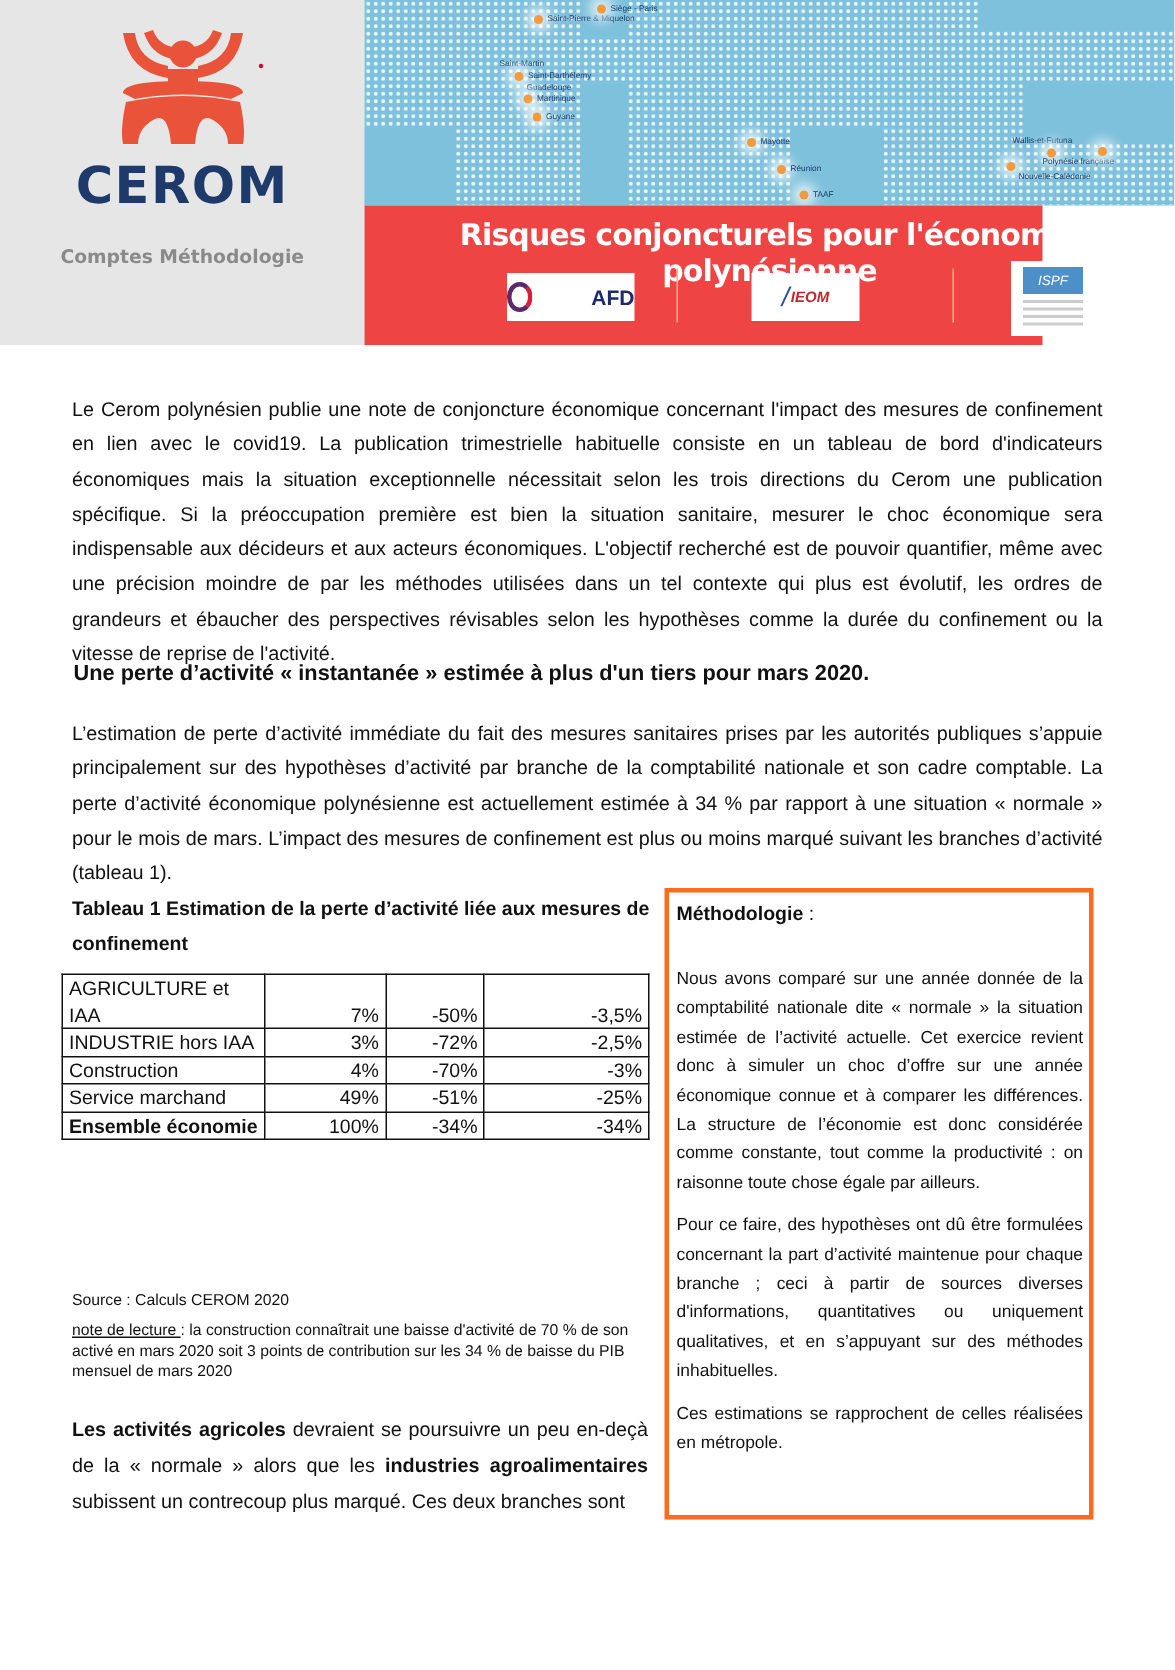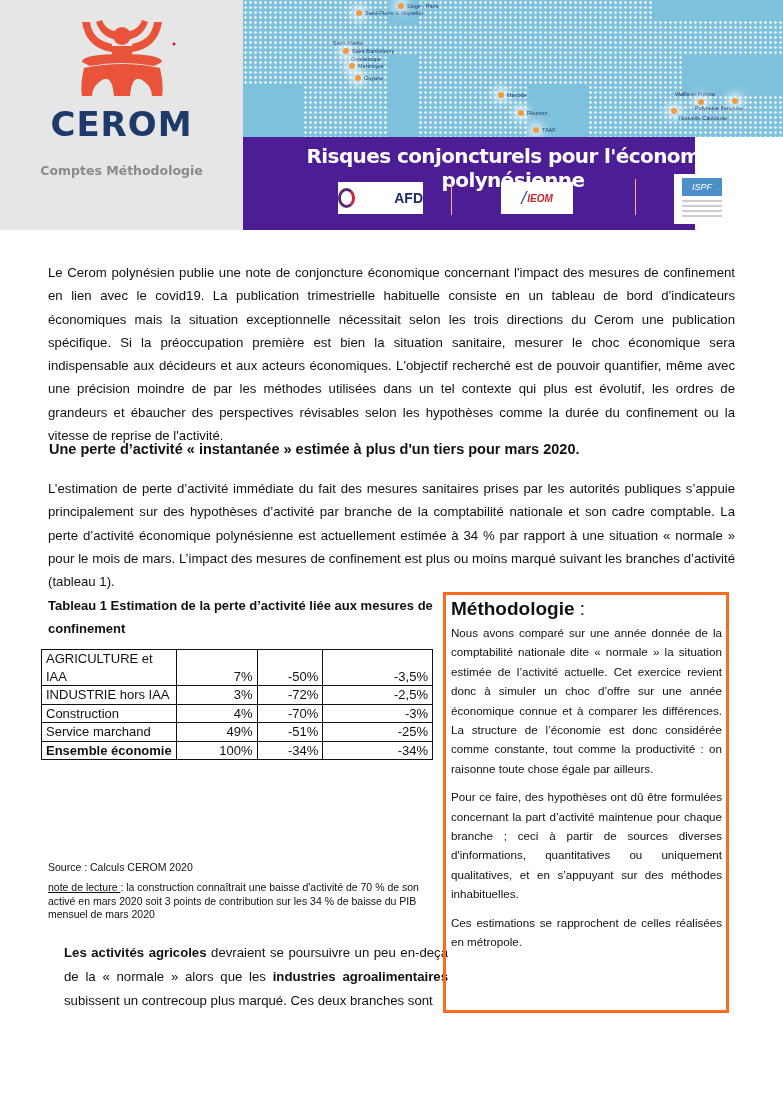--- a/index.html
+++ b/index.html
@@ -16,21 +16,21 @@
     font-family: "DejaVu Sans", sans-serif; font-weight: bold; font-size: 12.5px; color: #8a8a8a; line-height: 16px; }
 
   .map-panel { position: absolute; left: 243px; top: 0; width: 540px; height: 137px; background: #7ec1dc; overflow: hidden; }
   .map-panel .dots { position: absolute; inset: 0;
     background-image: radial-gradient(circle, rgba(255,255,255,0.85) 1.1px, transparent 1.5px);
     background-size: 5px 5px; }
   .map-panel .mask { position: absolute; background: #7ec1dc; }
   .loc { position: absolute; display: flex; align-items: center; gap: 3px; font-size: 5.5px; color: #1d3a6b; white-space: nowrap; }
   .loc .pin { width: 6px; height: 6px; border-radius: 50%; background: #f39a3c; box-shadow: 0 0 8px 5px rgba(255,255,255,0.7); }
 
-  .orange-band { position: absolute; left: 243px; top: 137px; width: 452px; height: 93px; background: #4c1d95; }
+  .orange-band { position: absolute; left: 243px; top: 137px; width: 452px; height: 93px; background: #ef4444; }
   .band-title { position: absolute; left: 0; top: 7px; width: 540px; text-align: center; color: #fff;
     font-family: "DejaVu Sans", sans-serif; font-weight: bold; font-size: 20px; letter-spacing: -0.6px; }
   .partner { position: absolute; background: #fff; display: flex; align-items: center; justify-content: center; }
   .partner-afd { left: 95px; top: 45px; width: 85px; height: 32px; gap: 36px; }
   .partner-ieom { left: 258px; top: 45px; width: 72px; height: 32px; }
   .partner-ispf { left: 431px; top: 37px; width: 56px; height: 50px; flex-direction: column; justify-content: flex-start; padding-top: 4px; }
   .sep { position: absolute; top: 42px; width: 1px; height: 36px; background: #ffb27f; }
   .afd-ring { width: 26px; height: 20px; border-radius: 50%; border: 3px solid #5b2a6e; border-right-color: #d61f3c; margin-right: 3px; }
   .afd-txt { font-weight: bold; font-size: 14px; color: #1e2a6e; }
   .ieom-txt { font-style: italic; font-size: 10px; color: #c0282d; font-weight: bold; }
@@ -48,25 +48,25 @@
   .table-title { position: absolute; left: 48px; top: 594px; width: 385px; font-weight: bold; font-size: 13px; line-height: 23px; }
   table.t1 { position: absolute; left: 41px; top: 649px; width: 392px; border-collapse: collapse; font-size: 13px; }
   table.t1 td { border: 1px solid #111; padding: 0 4px; line-height: 17.5px; vertical-align: bottom; }
   table.t1 td.num { text-align: right; }
   table.t1 tr.hdr td { vertical-align: bottom; }
   table.t1 tr.bold td { font-weight: bold; }
   table.t1 tr.bold td.num { font-weight: normal; }
   .source { position: absolute; left: 48px; top: 861px; font-size: 10.5px; }
   .note { position: absolute; left: 48px; top: 881px; width: 382px; font-size: 10.5px; line-height: 13.5px; }
   .note u { text-decoration: underline; }
-  .p3 { left: 48px; top: 941px; width: 384px; font-size: 13.2px; line-height: 24px; margin-left: 16px; }
+  .p3 { left: 48px; top: 941px; width: 384px; font-size: 13.2px; line-height: 24px; }
 
   
   .method { position: absolute; left: 443px; top: 592px; width: 286px; height: 421px; border: 3px solid #fd6a20; padding: 4px 4px 0 5px; }
-  .method h3 { font-size: 19px; font-weight: bold; line-height: 20px; margin-bottom: 4px; }
+  .method h3 { font-size: 13px; font-weight: bold; line-height: 20px; margin-bottom: 24px; }
   .method h3 span.colon { font-weight: normal; }
   .method p { font-size: 11.6px; line-height: 19.4px; text-align: justify; margin-bottom: 9px; }
 </style>
 </head>
 <body>
 
 <div class="header">
   <div class="logo-panel">
     <svg class="logo-mark" viewBox="0 0 120 80">
       <g fill="#e8533a">

